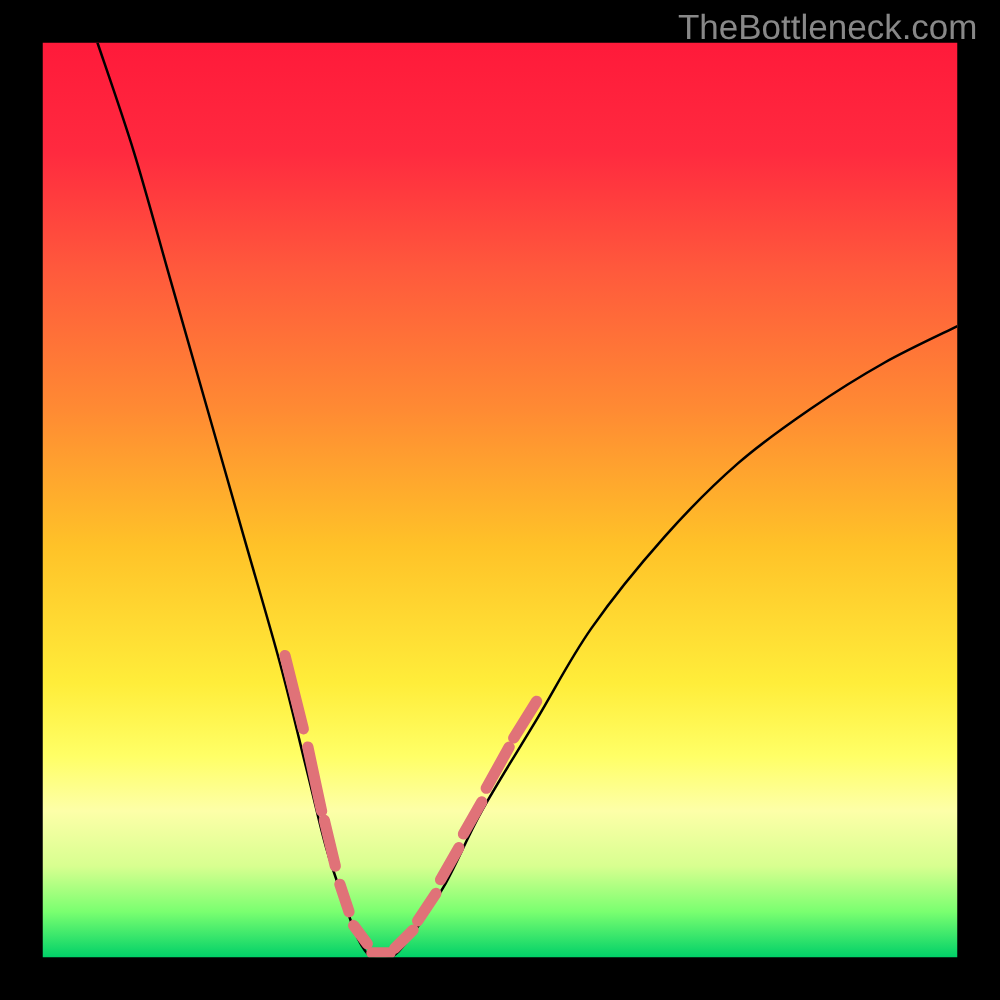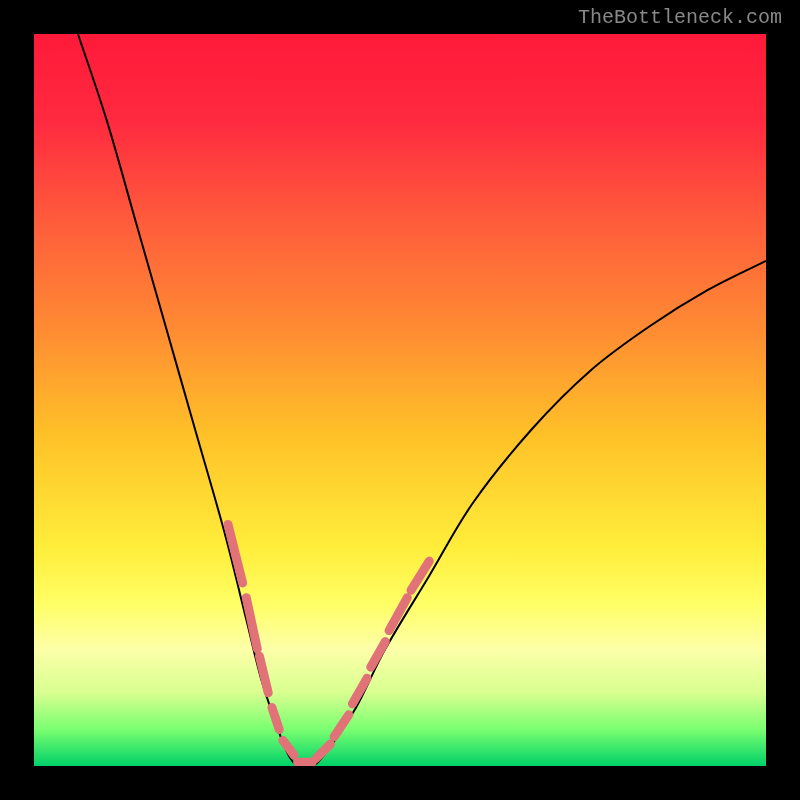--- a/index.html
+++ b/index.html
@@ -9,23 +9,22 @@
       width: 800px;
       height: 800px;
       position: relative;
       font-family: Arial, sans-serif;
     }
     .watermark {
       position: absolute;
       top: 6px;
       right: 18px;
       color: #888;
-      font-size: 20px;
+      font-size: 28px;
       z-index: 10;
-      font-family: Liberation Mono, monospace;
     }
     .plot-area {
       position: absolute;
       top: 34px;
       left: 34px;
       width: 732px;
       height: 732px;
       overflow: hidden;
     }
     .gradient-bg {

